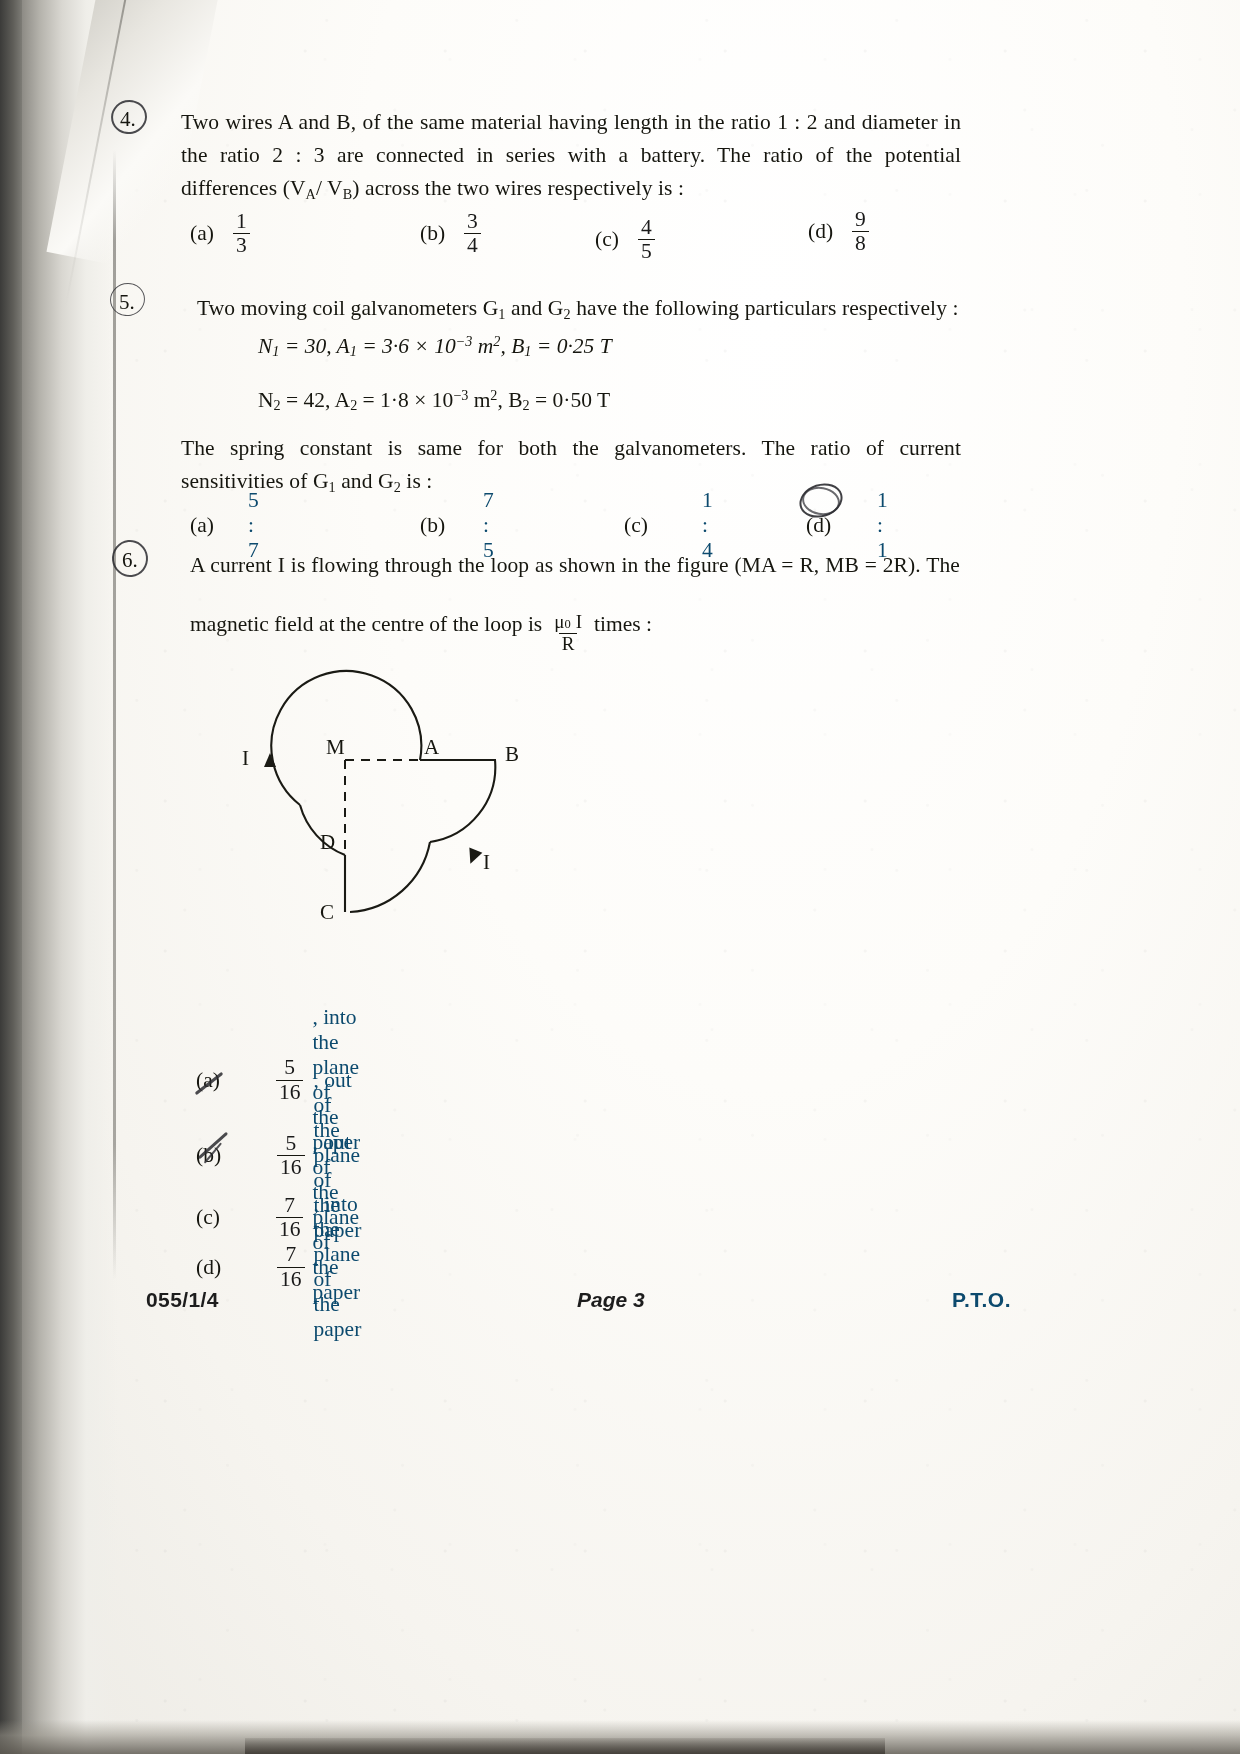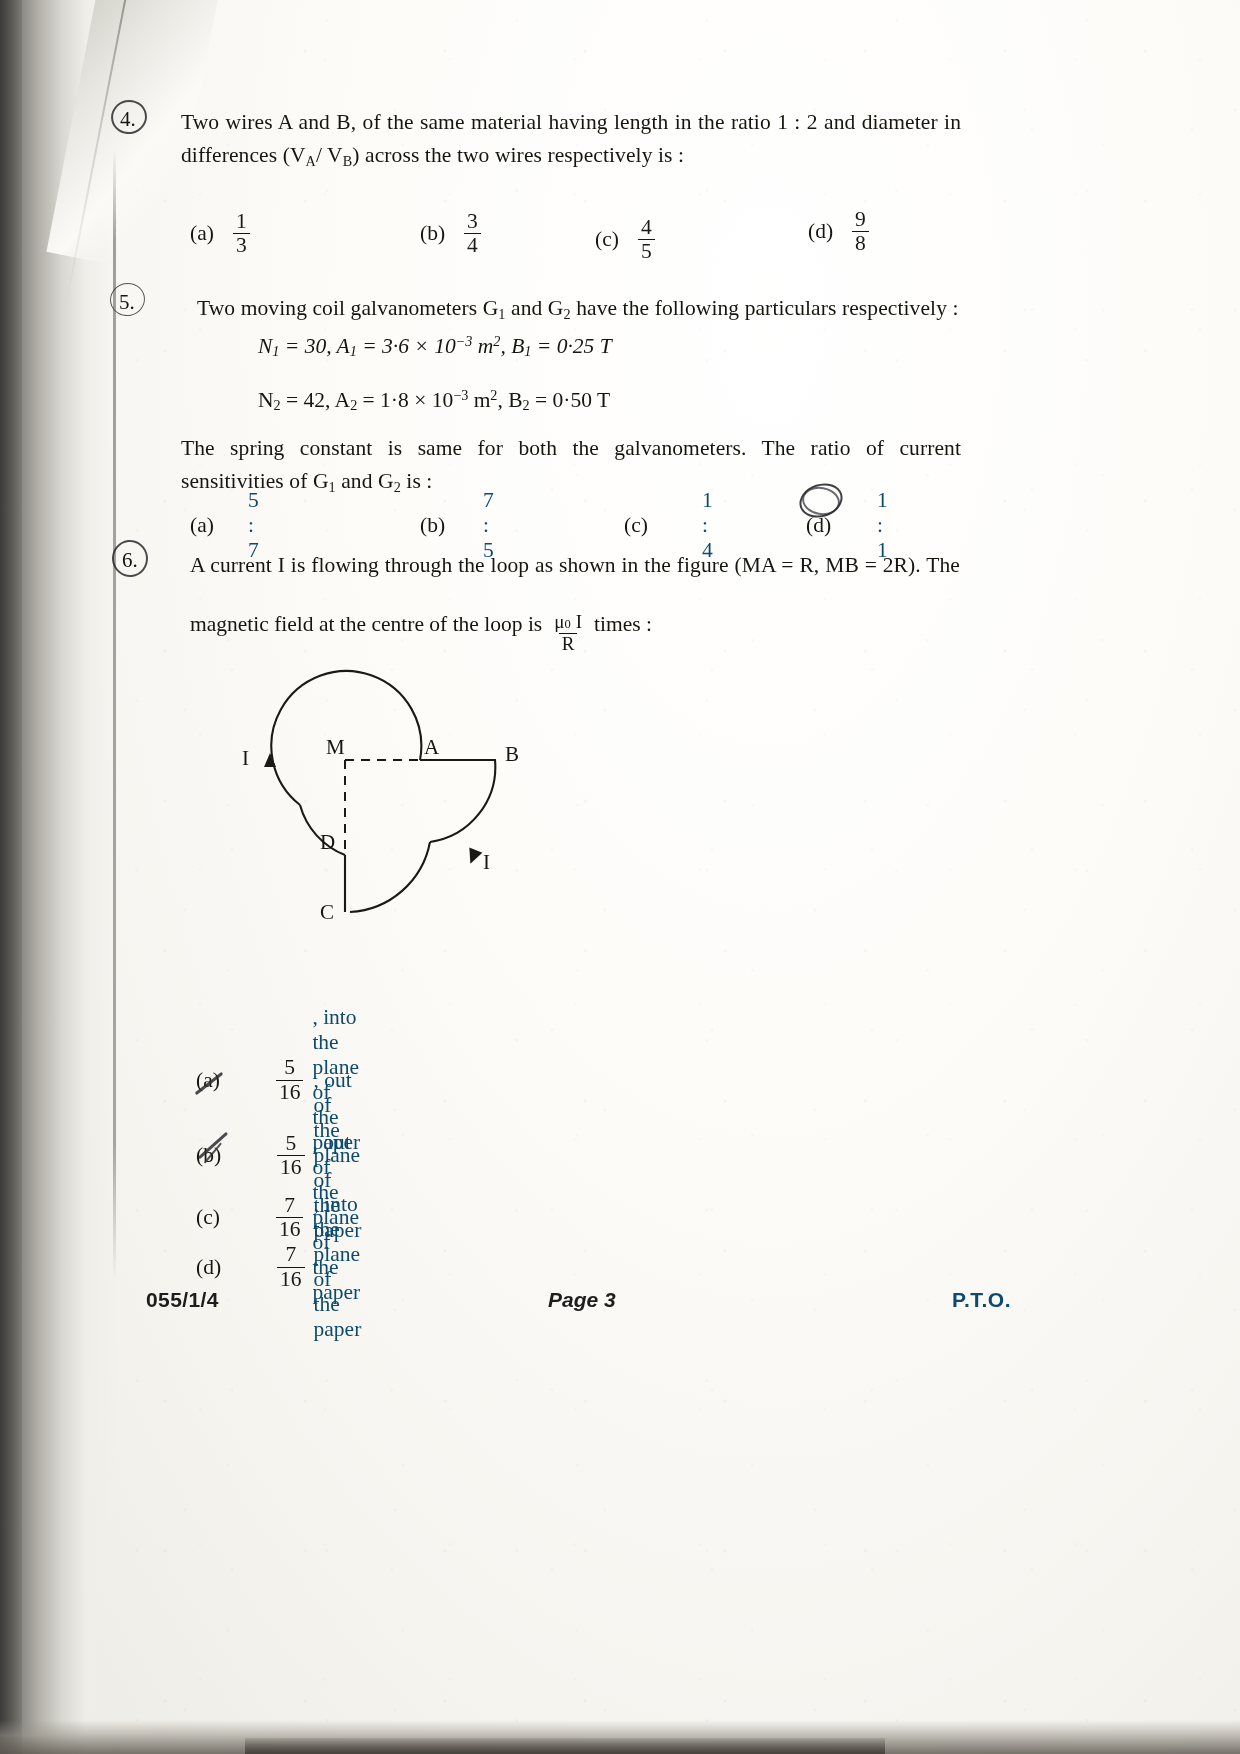--- a/index.html
+++ b/index.html
@@ -171,20 +171,21 @@
 <div class="bottom-band2"></div>
 
 <div class="content">
 
   <div class="q">
     <div class="qnum" style="left:120px;top:107px;">4.</div>
     <div class="pen-circle" style="left:111px;top:100px;width:32px;height:30px;"></div>
 
     <div class="qtext" style="left:181px;top:106px;width:780px;">
       <span class="jline spread">Two wires A and B, of the same material having length in the ratio 1 : 2 and diameter in</span>
+      <span class="jline spread">the ratio 2 : 3 are connected in series with a battery. The ratio of the potential</span>
       <span class="jline"><span>differences (V</span><sub>A</sub><span>/ V</span><sub>B</sub><span>) across the two wires respectively is :</span></span>
     </div>
 
     <div class="opt" style="left:190px;top:210px;">
       <span class="optlabel">(a)</span>
       <span class="frac">
         <span class="num">1</span>
         <span class="den">3</span>
       </span>
     </div>
@@ -356,16 +357,16 @@
       <span class="optlabel">(d)</span>
       <span class="frac" style="margin-left:40px;">
         <span class="num">7</span>
         <span class="den">16</span>
       </span>
       <span class="optval" style="margin-left:6px;">, into the plane of the paper</span>
     </div>
   </div>
 
   <div class="footer foot-code" style="left:146px;top:1288px;text-align:right;">055/1/4</div>
-  <div class="footer foot-page" style="left:548px;top:1288px;">Page 3</div>
+  <div class="footer foot-page" style="left:577px;top:1288px;">Page 3</div>
   <div class="footer foot-pto" style="left:952px;top:1288px;">P.T.O.</div>
 
 </div>
 
 </body></html>

